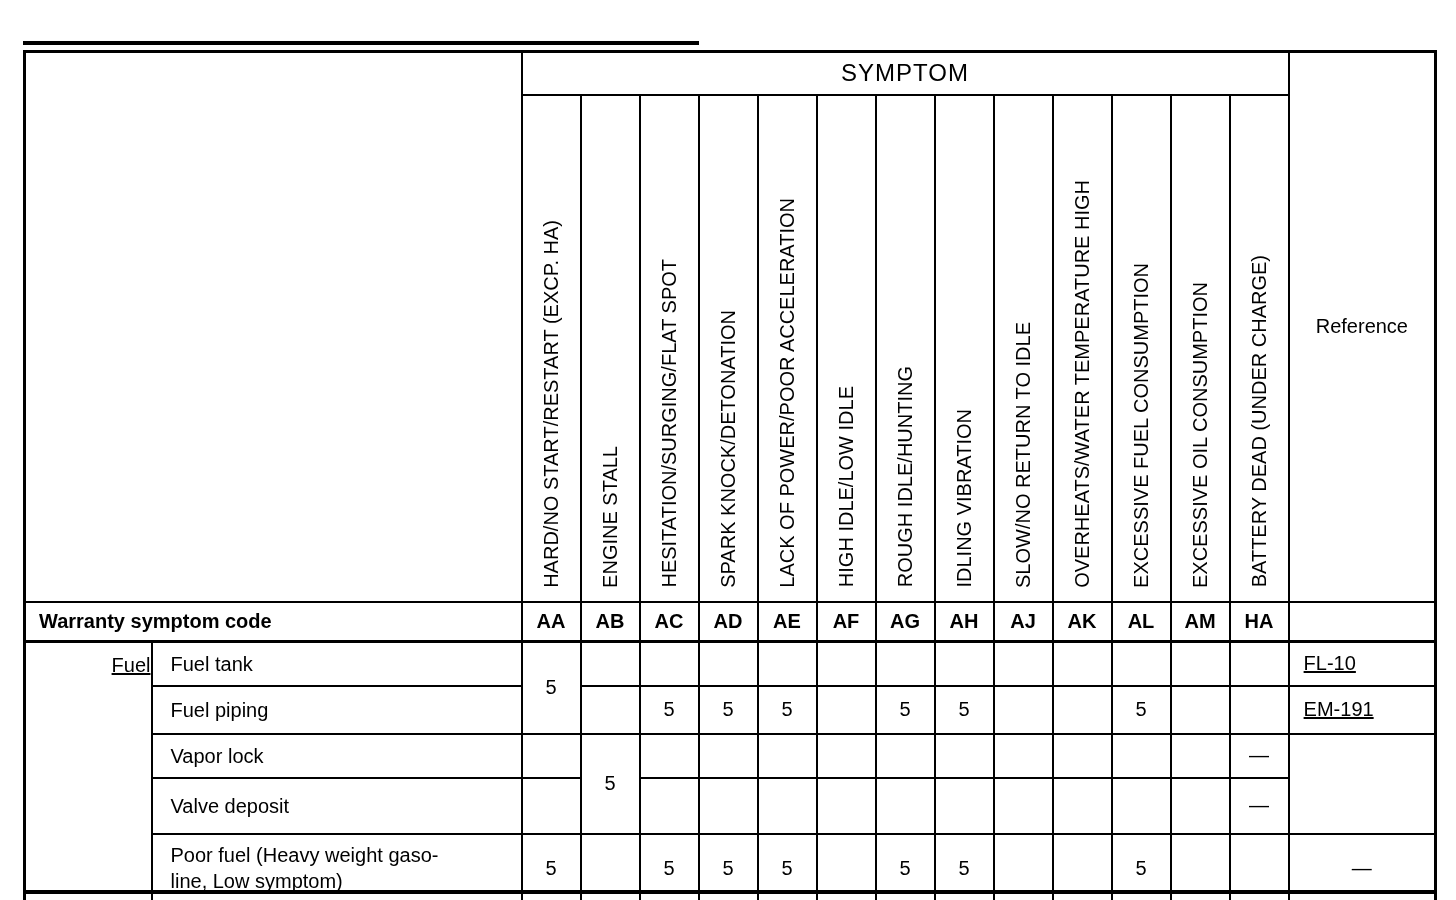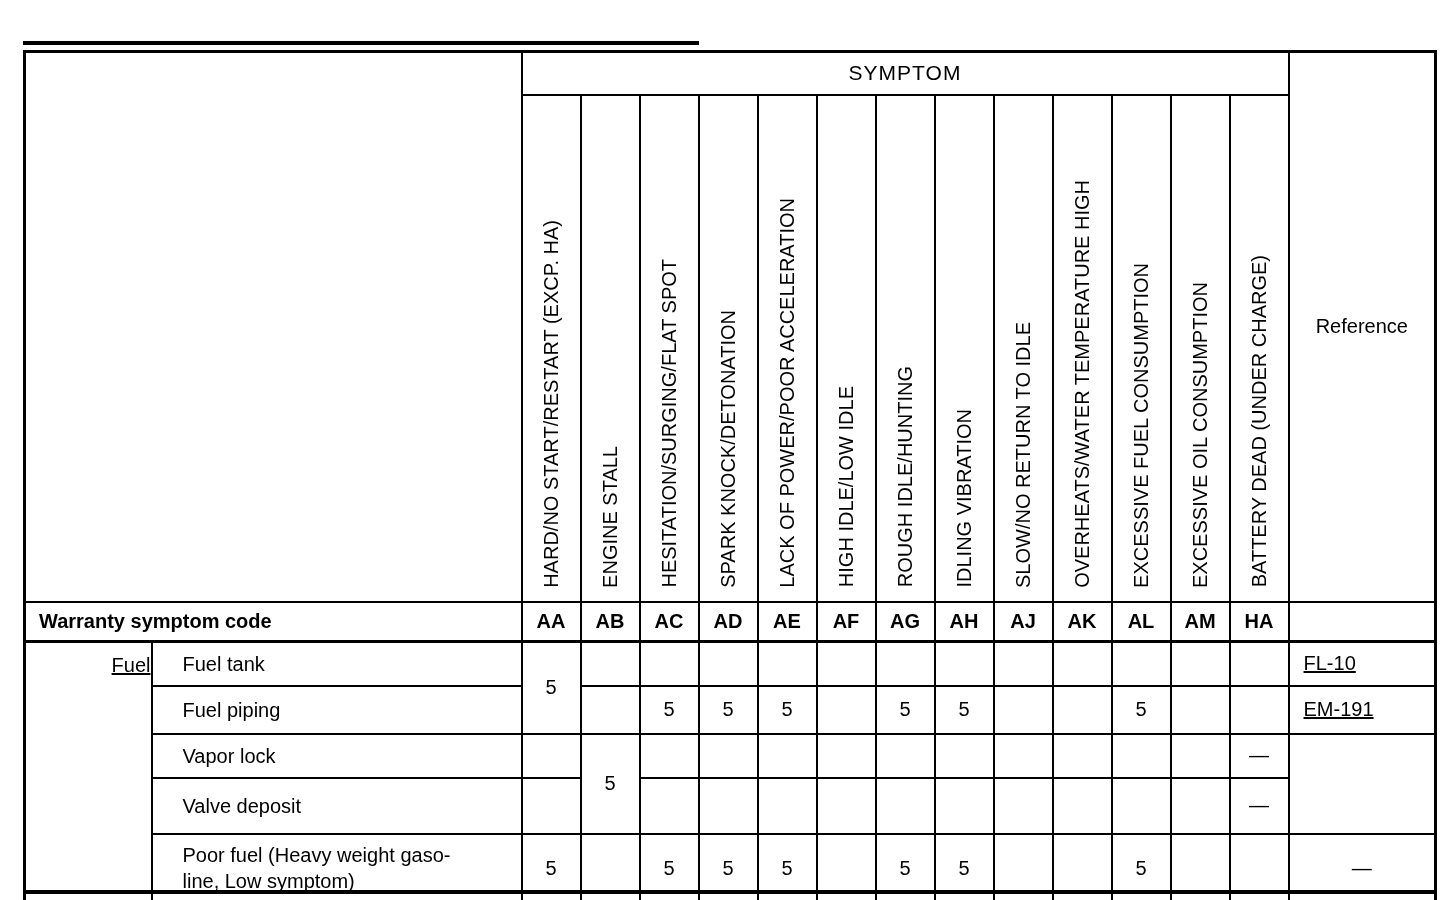--- a/index.html
+++ b/index.html
@@ -27,33 +27,33 @@
     border: 3px solid #000;
   }
   .sym td {
     border: 2px solid #000;
     padding: 0;
     font-size: 20px;
     text-align: center;
     vertical-align: middle;
     overflow: hidden;
   }
-  td.symptom-hd { font-size: 21px; letter-spacing: 1px; }
+  td.symptom-hd { font-size: 24px; letter-spacing: 1px; }
   td.rot { vertical-align: bottom; padding-bottom: 8px; }
   td.rot .vlabel {
     display: inline-block;
     writing-mode: vertical-rl;
     transform: rotate(180deg);
     white-space: nowrap;
     font-size: 20px;
   }
   tr.warranty td { border-bottom-width: 3px; height: 40px; font-weight: bold; }
   td.left-lbl { text-align: left; padding-left: 13px; }
   td.sys { text-align: right; vertical-align: top; padding: 11px 0 0 31px; text-decoration: underline; }
-  td.item { text-align: left; padding-left: 30px; line-height: 26px; }
+  td.item { text-align: left; padding-left: 18px; line-height: 26px; }
   td.refcell { text-align: left; padding-left: 14px; }
   td.refdash { text-align: center; }
   .ref-link { text-decoration: underline; cursor: pointer; text-align: right; }
 </style>
 </head>
 <body>
 
 <div class="page">
 
   <div class="title-rule"></div>

